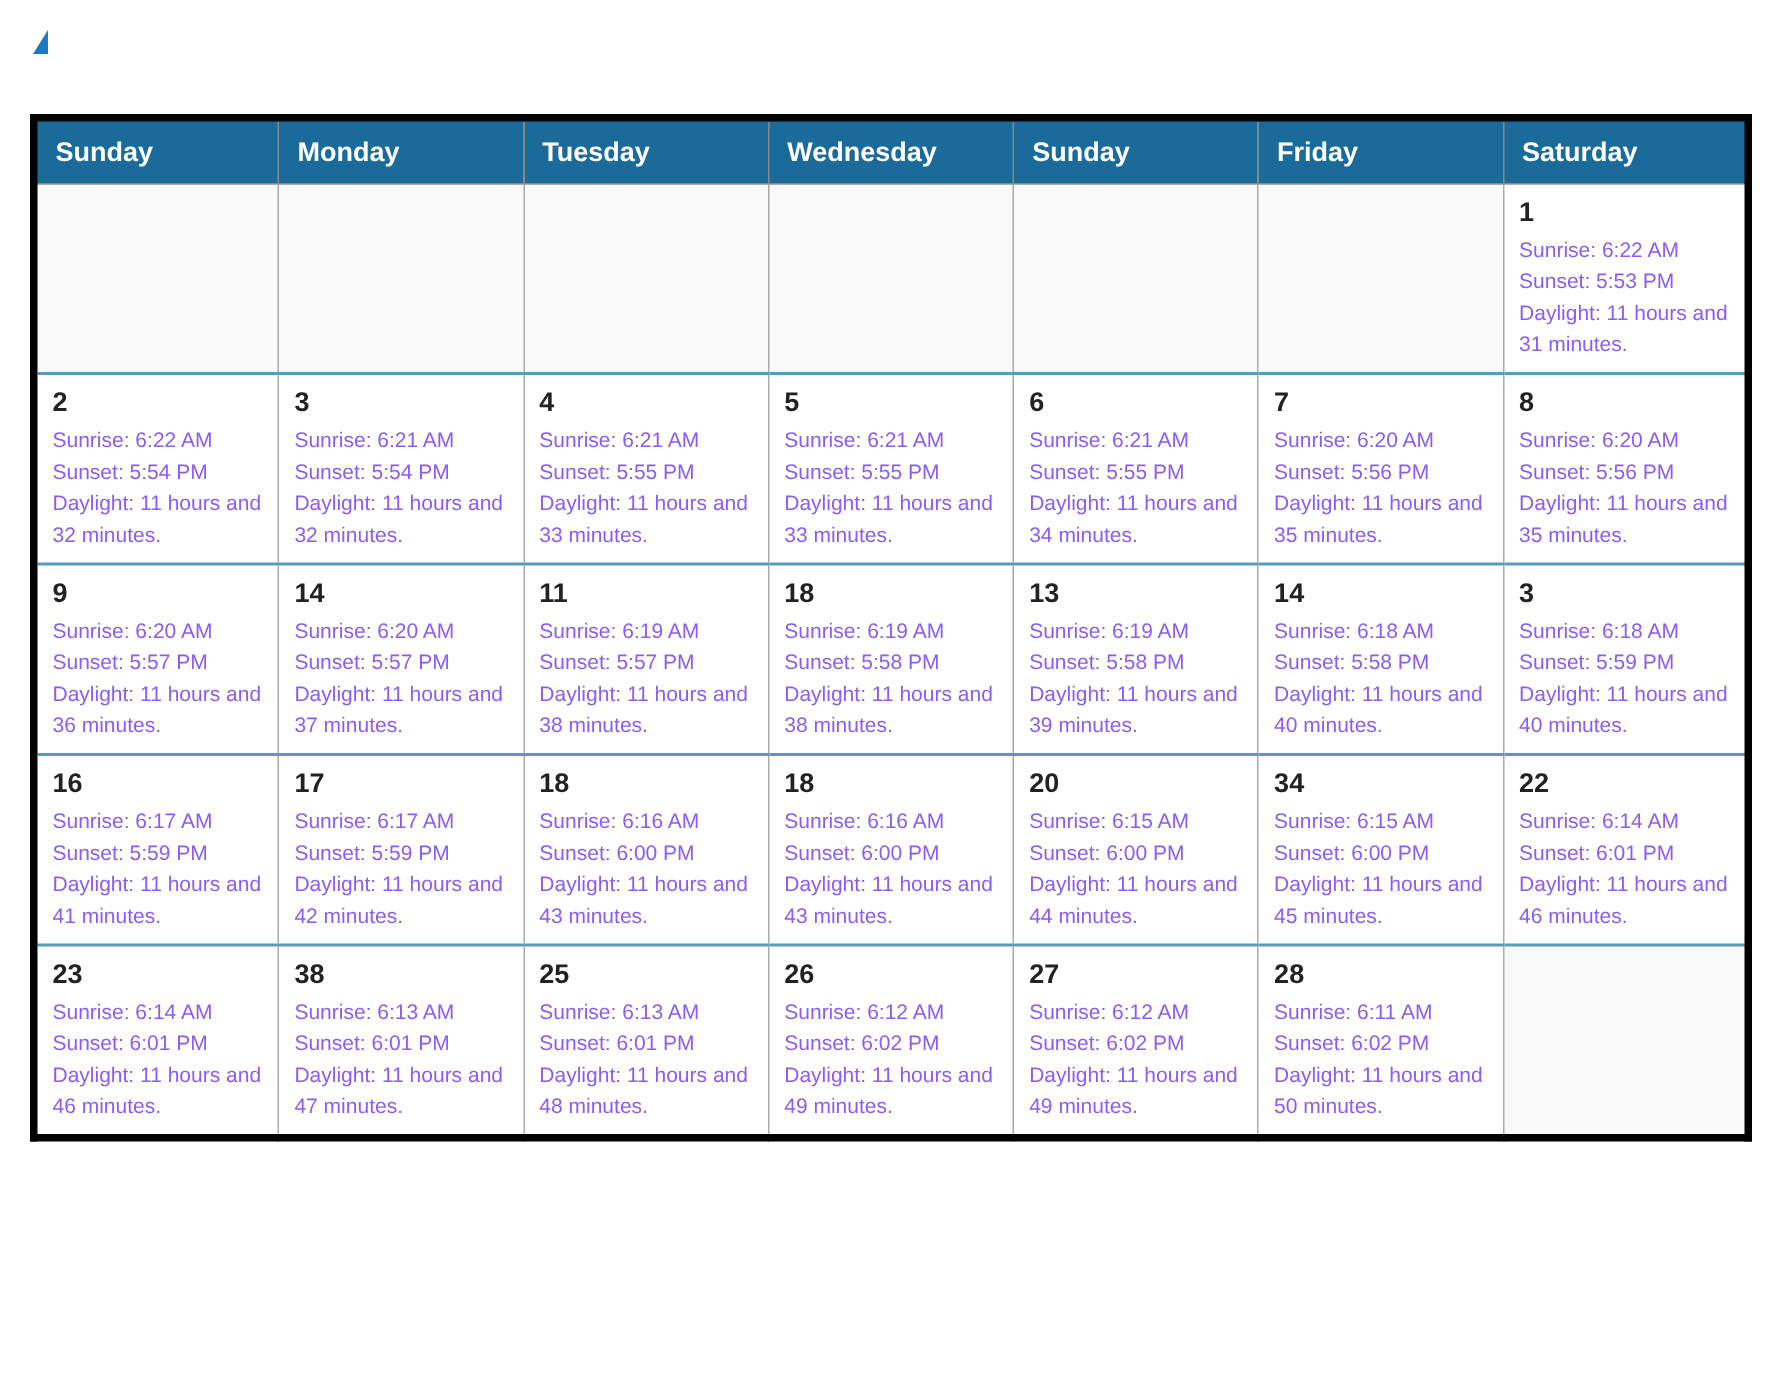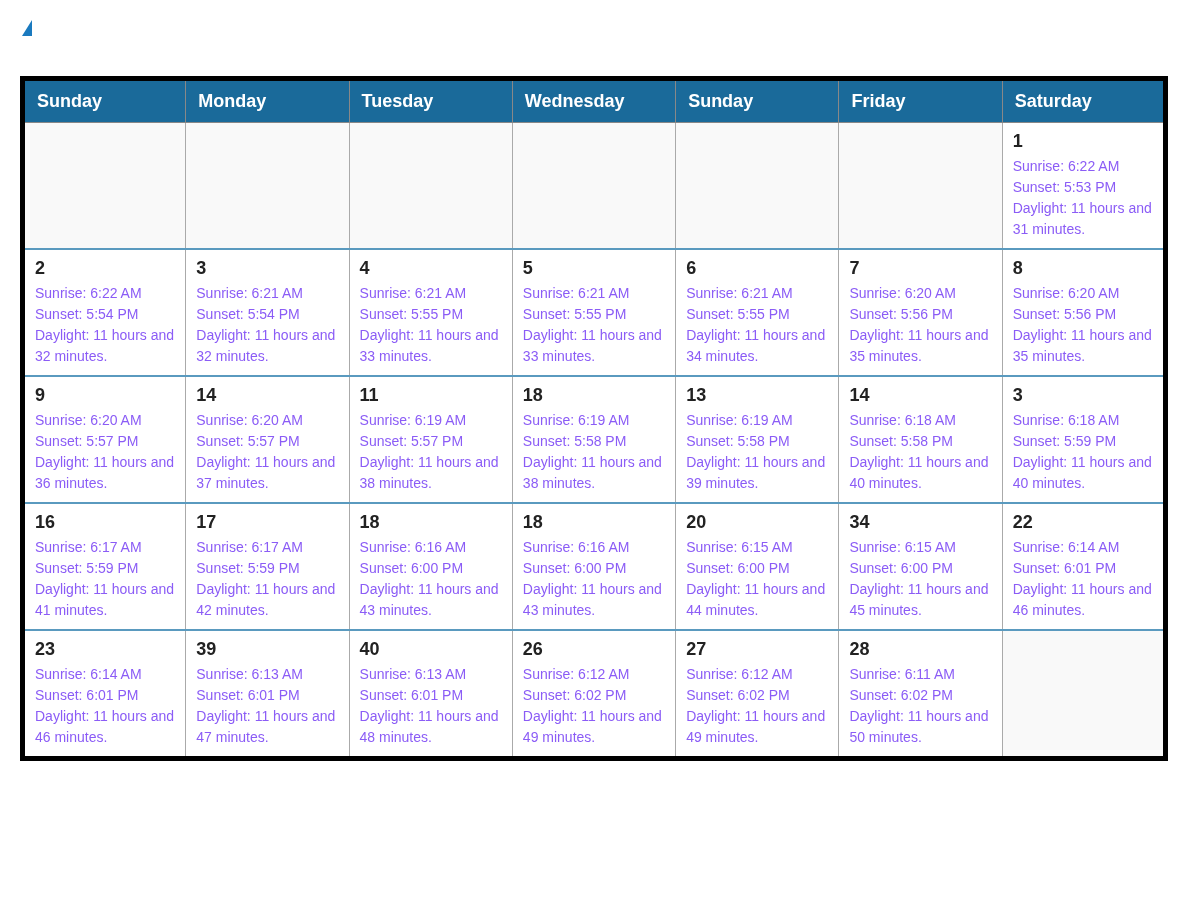--- a/index.html
+++ b/index.html
@@ -234,25 +234,25 @@
           <div class="day-number">22</div>
           <div class="day-info">Sunrise: 6:14 AM<br>Sunset: 6:01 PM<br>Daylight: 11 hours and 46 minutes.</div>
         </td>
       </tr>
       <tr class="row-separator">
         <td>
           <div class="day-number">23</div>
           <div class="day-info">Sunrise: 6:14 AM<br>Sunset: 6:01 PM<br>Daylight: 11 hours and 46 minutes.</div>
         </td>
         <td>
-          <div class="day-number">39</div>
+          <div class="day-number">38</div>
           <div class="day-info">Sunrise: 6:13 AM<br>Sunset: 6:01 PM<br>Daylight: 11 hours and 47 minutes.</div>
         </td>
         <td>
-          <div class="day-number">40</div>
+          <div class="day-number">25</div>
           <div class="day-info">Sunrise: 6:13 AM<br>Sunset: 6:01 PM<br>Daylight: 11 hours and 48 minutes.</div>
         </td>
         <td>
           <div class="day-number">26</div>
           <div class="day-info">Sunrise: 6:12 AM<br>Sunset: 6:02 PM<br>Daylight: 11 hours and 49 minutes.</div>
         </td>
         <td>
           <div class="day-number">27</div>
           <div class="day-info">Sunrise: 6:12 AM<br>Sunset: 6:02 PM<br>Daylight: 11 hours and 49 minutes.</div>
         </td>

